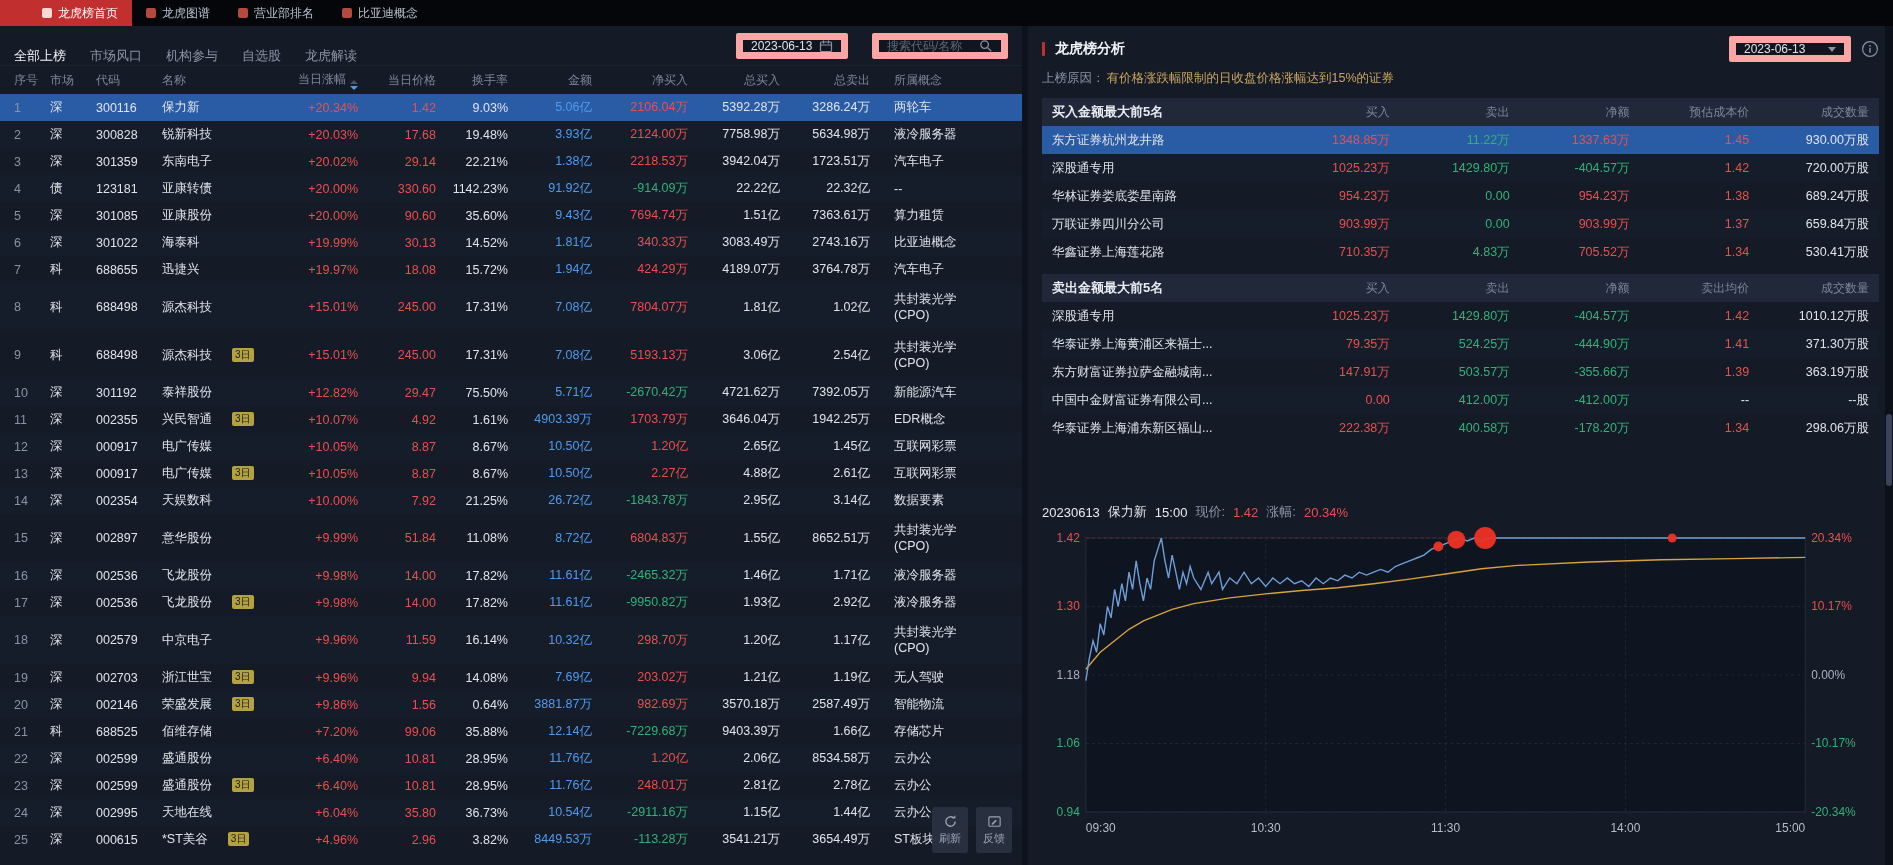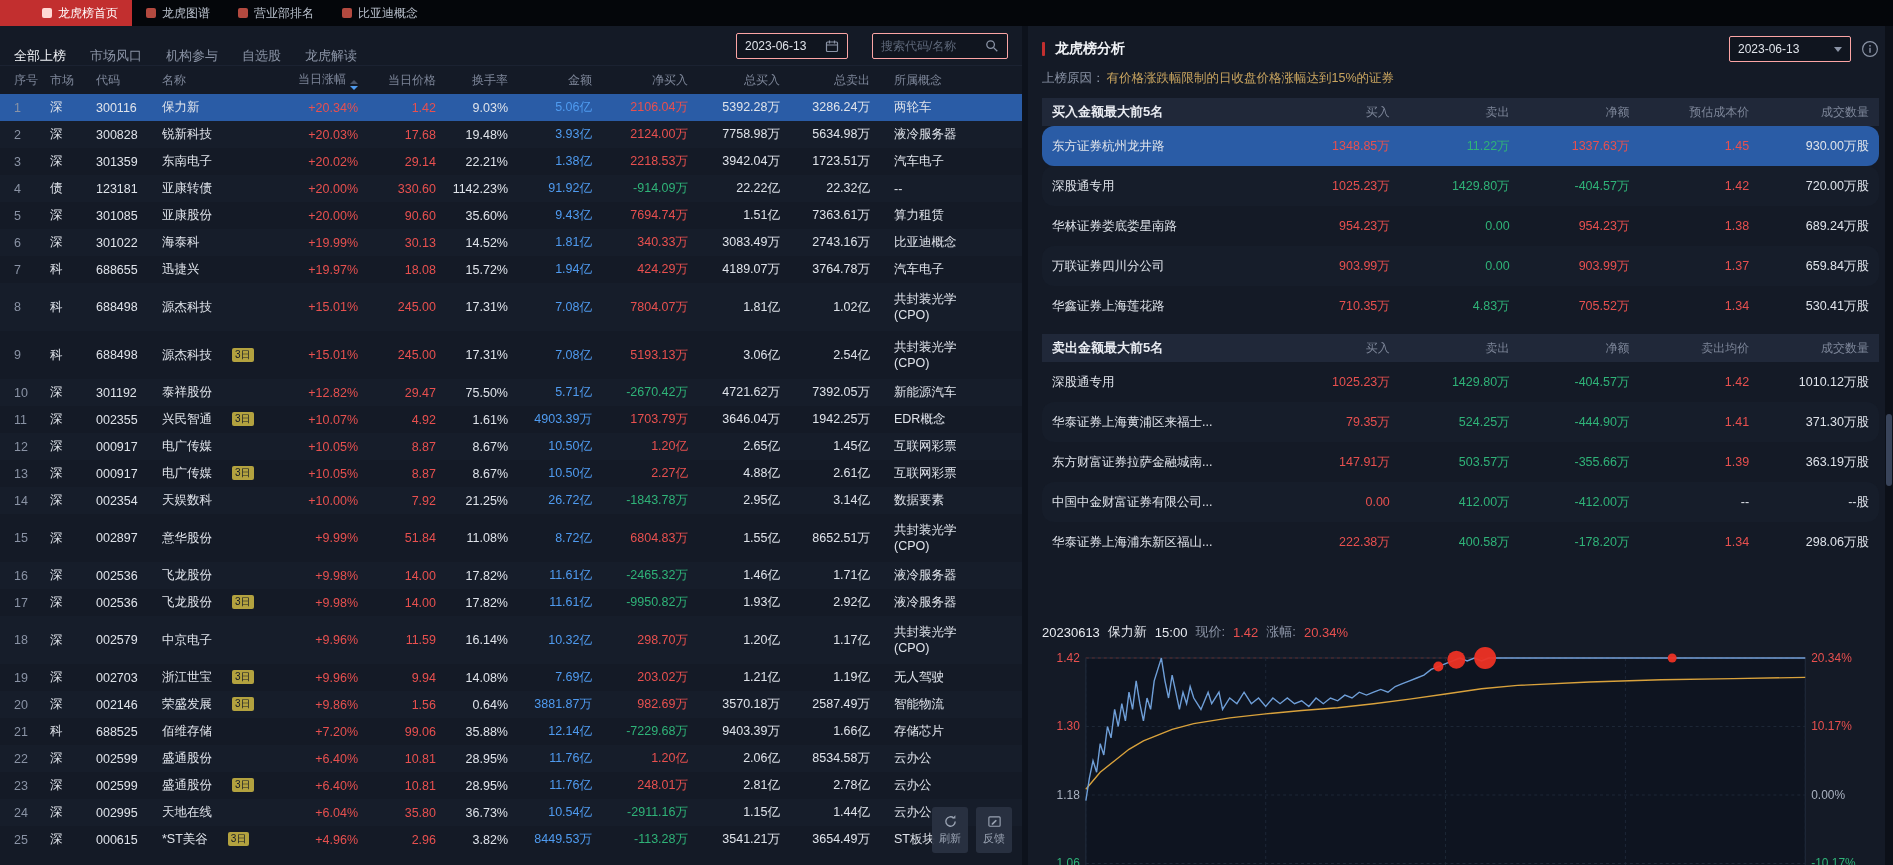--- a/index.html
+++ b/index.html
@@ -15,21 +15,21 @@
   .top-tab.active .tab-ico { background:#ffd9d4; }
 
   .main { flex:1; display:flex; gap:6px; overflow:hidden; }
 
   
   .left-panel { width:1022px; flex:none; background:#141a26; display:flex; flex-direction:column; position:relative; }
   .lp-toolbar { height:40px; flex:none; display:flex; align-items:center; padding:0 14px; gap:24px; border-bottom:1px solid #1b2231; }
   .lp-tab { color:#8a93a5; font-size:13px; cursor:pointer;margin-top:20px; }
   .lp-tab.active { color:#f2f4f8; }
   .lp-spacer { flex:1; }
-  .boxctl { height:26px; border:1px solid #fca5a5; background:#10151f; border-radius:2px; display:flex; align-items:center; padding:0 8px; gap:6px; color:#dfe3ea; font-size:12px; }
+  .boxctl { height:26px; border:7px solid #fca5a5; background:#10151f; border-radius:2px; display:flex; align-items:center; padding:0 8px; gap:6px; color:#dfe3ea; font-size:12px; }
   .date-picker { width:112px; justify-content:space-between; }
   .search-box { width:136px; }
   .search-box input { flex:1; min-width:0; background:transparent; border:none; outline:none; color:#dfe3ea; font-size:12px; }
   .search-box input::placeholder { color:#5d6779; }
 
   .tbl-header { display:flex; align-items:center; height:28px; flex:none; padding:0 14px; color:#7d8699; font-size:12px; }
   .tbl-body { flex:1; overflow:hidden; }
   .trow { display:flex; align-items:center; height:27px; padding:0 14px; background:#141a26; cursor:pointer; }
   .trow:nth-child(even) { background:#161d2a; }
   .trow.tall { height:48px; line-height:16px; }
@@ -60,21 +60,21 @@
   .chev { width:0; height:0; border-left:4px solid transparent; border-right:4px solid transparent; border-top:5px solid #8a93a5; }
   .info-btn { width:18px; height:18px; flex:none; cursor:pointer; }
   .reason { height:24px; flex:none; display:flex; align-items:center; font-size:12.5px; color:#8a93a5; }
   .reason .val { color:var(--reason,#c8a45f); margin-left:2px; }
 
   .side-tbl { flex:none; margin-top:8px; }
   .side-head { display:flex; align-items:center; height:28px; background:#202839; padding:0 10px; }
   .side-title { width:218px; flex:none; color:#e8ebf1; font-weight:bold; font-size:13px; white-space:nowrap; }
   .sc { flex:1; text-align:right; overflow:hidden; white-space:nowrap; }
   .side-head .sc { color:#7d8699; font-weight:normal; font-size:12px; }
-  .srow { display:flex; align-items:center; height:40px; padding:0 10px; cursor:pointer;border-radius:12px; }
+  .srow { display:flex; align-items:center; height:28px; padding:0 10px; cursor:pointer; }
   .srow:nth-child(odd) { background:#161d2a; }
   .srow.sel, .srow.sel:nth-child(odd) { background:var(--sel,#2a5ca6); }
   .sname { width:218px; flex:none; color:#dfe3ea; overflow:hidden; white-space:nowrap; text-overflow:ellipsis; }
 
   .chart-title { margin-top:58px; height:24px; flex:none; display:flex; align-items:center; gap:8px; font-size:13px; color:#e8ebf1; }
   .chart-wrap { flex:none; }
   svg text { font-family:inherit; }
 
   
   .win-scroll { position:absolute; right:0; top:26px; bottom:0; width:8px; background:#0c1018; }

